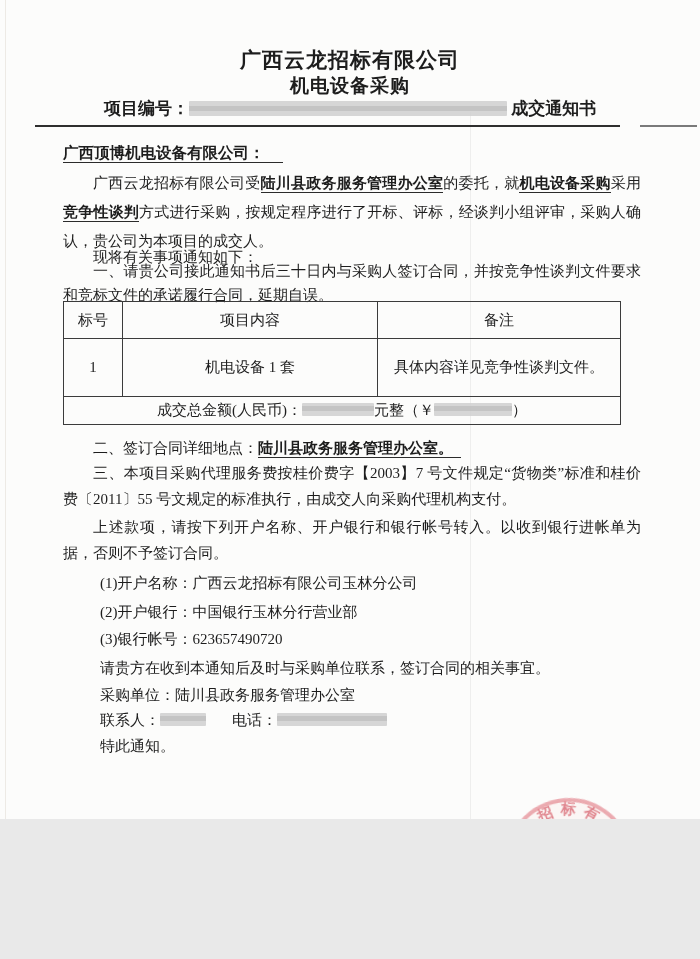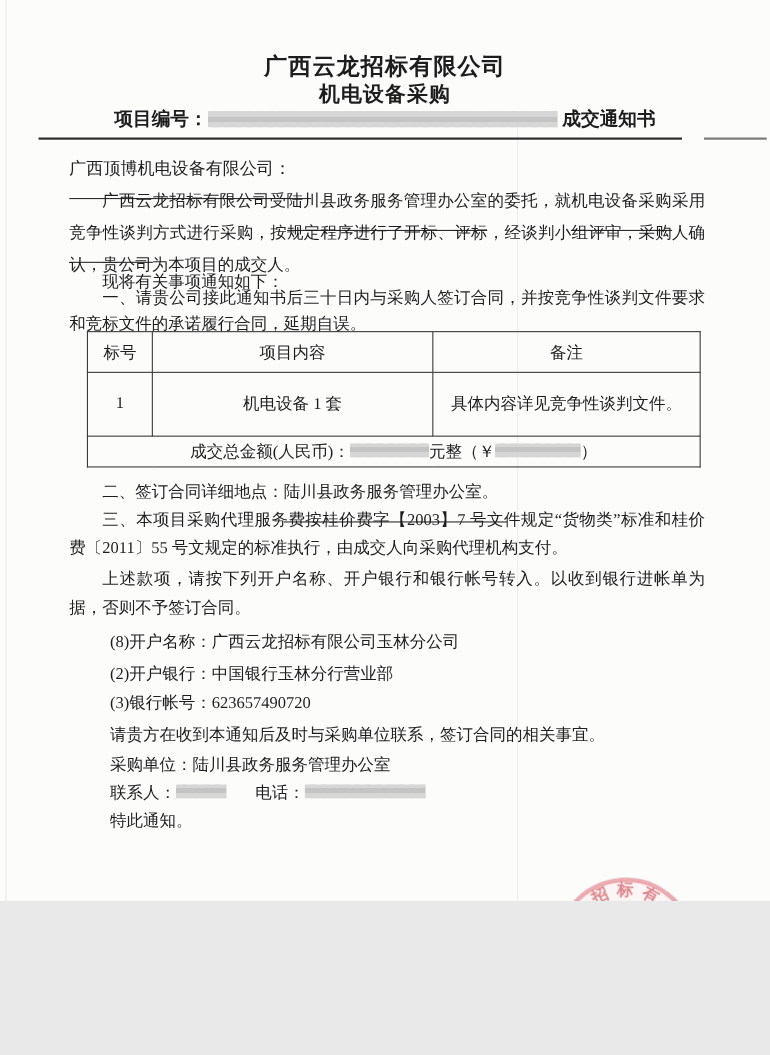--- a/index.html
+++ b/index.html
@@ -4,42 +4,42 @@
 <style>
   html,body { margin:0; padding:0; background:#e9e9e9; }
   .page {
     position:relative; width:700px; height:819px; margin:0 auto;
     background:#fcfcfb;
     font-family:"Liberation Serif","DejaVu Serif",serif;
     color:#1d1d1d; overflow:hidden;
   }
   .abs { position:absolute; }
   .ctr { left:0; right:0; text-align:center; }
-  .bu { font-weight:normal; border-bottom:1.6px solid #2b2b2b; padding-bottom:18px; }
+  .bu { font-weight:bold; border-bottom:1.6px solid #2b2b2b; padding-bottom:1px; }
   .title1 { top:46px; font-size:21px; font-weight:bold; letter-spacing:1px; }
   .title2 { top:73px; font-size:19px; font-weight:bold; letter-spacing:1px; }
   .projline { top:97px; font-size:17px; font-weight:bold; }
   .rule-main { left:35px; top:125px; width:585px; height:2px; background:#2e2e2e; }
   .rule-dash { left:640px; top:125px; width:57px; height:2px; background:#7a7a7a; }
   .fold { left:470px; top:112px; width:1px; height:847px; background:rgba(120,120,120,0.10); }
   .salut { left:63px; top:143px; font-size:15.5px; }
   .salut .bu { padding-right:18px; }
   .para { left:63px; width:578px; font-size:15px; line-height:29px; text-align:justify; }
   .ind { text-indent:2em; }
   .line15 { font-size:15px; }
   .redact {
     display:inline-block; height:13px; vertical-align:-1px; border-radius:1px; opacity:.9;
     background-image:
       repeating-linear-gradient(0deg,#d2d2d2 0 5px,#bfbfbf 5px 10px),
       repeating-linear-gradient(90deg,rgba(255,255,255,.55) 0 5px,rgba(110,110,110,.28) 5px 10px);
   }
   .redact.big { height:15px; vertical-align:-2px; }
   table.award {
     position:absolute; left:63px; top:301px; width:557px;
-    border-collapse:collapse; table-layout:fixed;margin-left:16px;
+    border-collapse:collapse; table-layout:fixed;
   }
   table.award, table.award td, table.award th { border:1.4px solid #3b3b3b; }
   table.award th, table.award td {
     font-family:"Liberation Serif","DejaVu Serif",serif;
     font-size:15px; font-weight:normal; text-align:center; padding:0;
   }
   tr.hrow { height:37px; }
   tr.drow { height:58px; }
   tr.trow { height:28px; }
   td.total { text-align:left; padding-left:14px; }
@@ -107,21 +107,21 @@
     </table>
 
   <div class="abs para ind" style="top:434px;">
     <span>二、签订合同详细地点：</span><span class="bu" style="padding-right:8px;">陆川县政务服务管理办公室。</span>
   </div>
 
   <div class="abs para ind" style="top:460px; line-height:26px;">三、本项目采购代理服务费按桂价费字【2003】7 号文件规定“货物类”标准和桂价费〔2011〕55 号文规定的标准执行，由成交人向采购代理机构支付。</div>
 
   <div class="abs para ind" style="top:514px; line-height:26px;">上述款项，请按下列开户名称、开户银行和银行帐号转入。以收到银行进帐单为据，否则不予签订合同。</div>
 
-  <div class="abs line15" style="left:100px; top:574px;">(8)开户名称：广西云龙招标有限公司玉林分公司</div>
+  <div class="abs line15" style="left:100px; top:574px;">(1)开户名称：广西云龙招标有限公司玉林分公司</div>
   <div class="abs line15" style="left:100px; top:603px;">(2)开户银行：中国银行玉林分行营业部</div>
   <div class="abs line15" style="left:100px; top:630px;">(3)银行帐号：623657490720</div>
 
   <div class="abs line15" style="left:100px; top:659px;">请贵方在收到本通知后及时与采购单位联系，签订合同的相关事宜。</div>
   <div class="abs line15" style="left:100px; top:686px;">采购单位：陆川县政务服务管理办公室</div>
   <div class="abs line15" style="left:100px; top:711px;">
     <span>联系人：</span><span class="redact" style="width:46px;"></span><span style="display:inline-block; width:26px;"></span><span>电话：</span><span class="redact" style="width:110px;"></span>
   </div>
   <div class="abs line15" style="left:100px; top:737px;">特此通知。</div>
 

